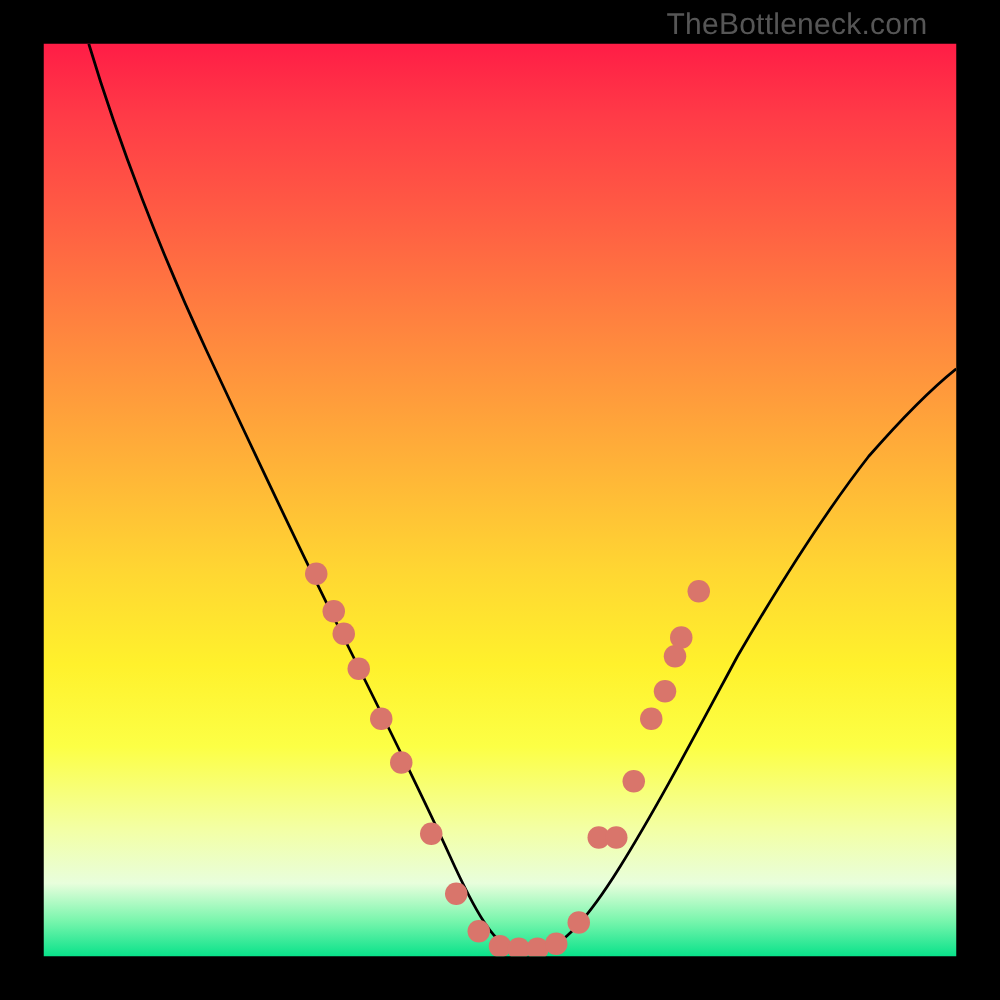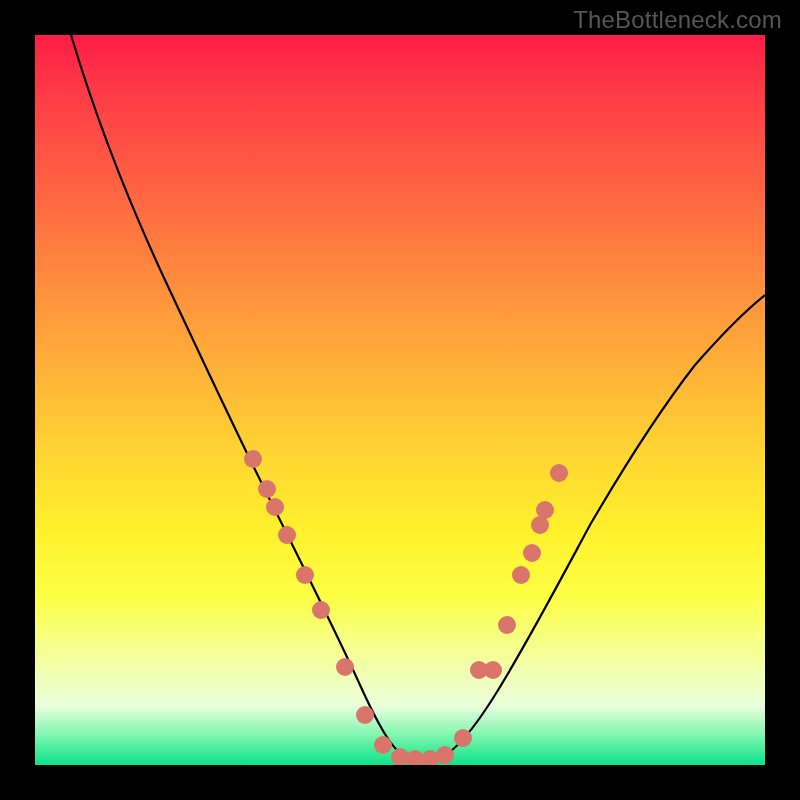--- a/index.html
+++ b/index.html
@@ -9,21 +9,20 @@
     height: 800px;
     background: #000000;
     font-family: Arial, Helvetica, sans-serif;
     overflow: hidden;
   }
   .frame {
     position: relative;
     width: 760px;
     height: 800px;
     background: #000000;
-    padding-left: 40px;
   }
   .watermark {
     position: absolute;
     top: 6px;
     right: 18px;
     font-size: 24px;
     font-weight: 500;
     color: #565656;
     letter-spacing: 0.2px;
     z-index: 30;

